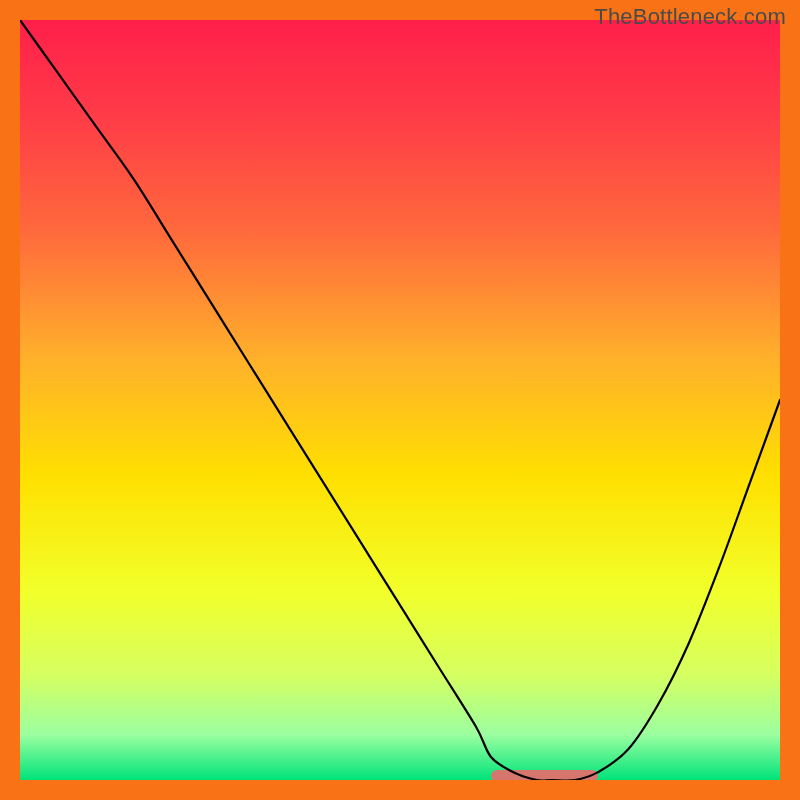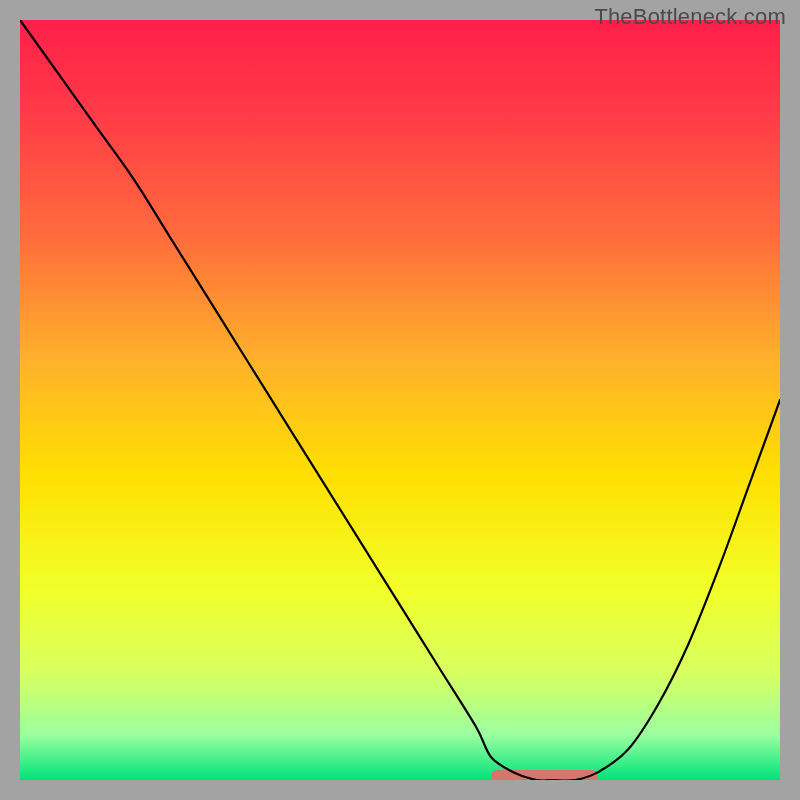--- a/index.html
+++ b/index.html
@@ -8,21 +8,21 @@
     width: 800px;
     height: 800px;
     background: #000;
     font-family: Arial, Helvetica, sans-serif;
     overflow: hidden;
   }
   .frame {
     position: relative;
     width: 800px;
     height: 800px;
-    background: #a3a3a3;
+    background: #f97316;
   }
   .watermark {
     position: absolute;
     top: 4px;
     right: 14px;
     color: #4a4a4a;
     font-size: 22px;
     font-weight: 400;
     letter-spacing: 0.2px;
     z-index: 50;

